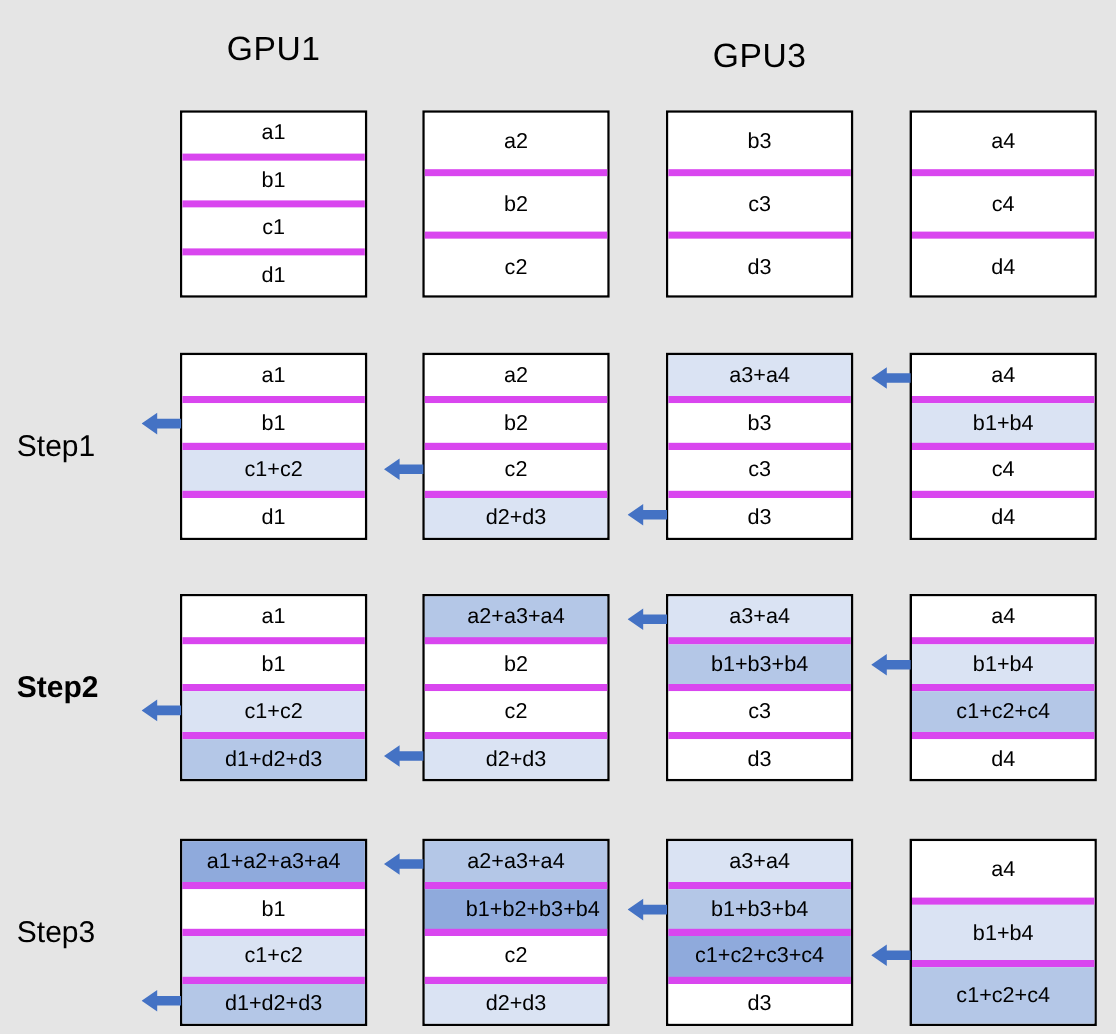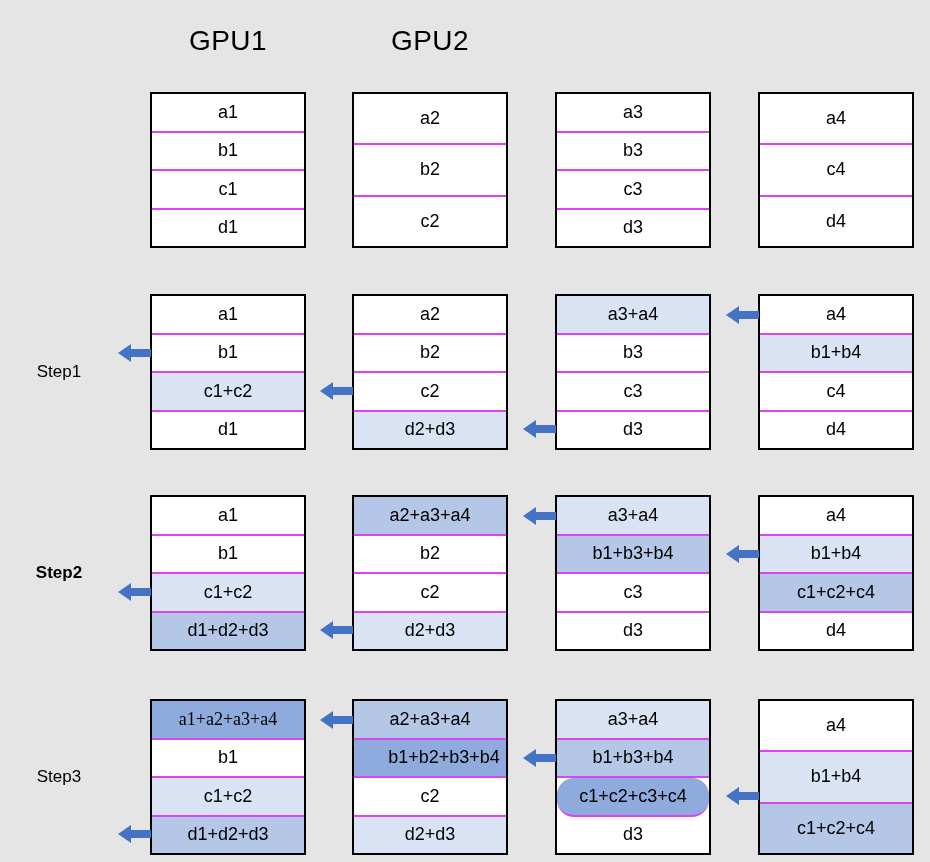--- a/index.html
+++ b/index.html
@@ -17,24 +17,23 @@
     text-align: center;
     font-size: 28px;
     color: #000;
     line-height: 1.1;
     letter-spacing: 0.5px;
   }
   .step-label {
     position: absolute;
     left: 14px;
     width: 90px;
-    font-size: 17px;
+    font-size: 25px;
     color: #000;
     line-height: 24px;
-    text-align: center;
   }
   .membox {
     position: absolute;
     width: 156px;
     height: 156px;
     border: 2px solid #000;
     box-sizing: border-box;
     display: flex;
     flex-direction: column;
     background: #fff;
@@ -42,42 +41,41 @@
   .memcell {
     flex: 1 1 0;
     display: flex;
     align-items: center;
     justify-content: center;
     font-size: 18px;
     color: #000;
     box-sizing: border-box;
     white-space: nowrap;
   }
-  .memcell:not(:last-child) { border-bottom: 2px solid #d946ef; }
+  .memcell:not(:last-child) { border-bottom: 6px solid #d946ef; }
   .transfer-arrow { position: absolute; }
 </style>
 </head>
 <body>
 
 <div id="canvas">
     <div class="gpu-header" style="left: 150px; top: 26px;">GPU1</div>
-    <div class="gpu-header" style="left: 352px; top: 26px;">GPU2</div>
+    <div class="gpu-header" style="left: 555px; top: 32px;">GPU3</div>
     <div class="membox" style="left: 150px; top: 92px;">
       <div class="memcell" style="background: rgb(255, 255, 255);">a1</div>
       <div class="memcell" style="background: rgb(255, 255, 255);">b1</div>
       <div class="memcell" style="background: rgb(255, 255, 255);">c1</div>
       <div class="memcell" style="background: rgb(255, 255, 255);">d1</div>
     </div>
     <div class="membox" style="left: 352px; top: 92px;">
       <div class="memcell" style="background: rgb(255, 255, 255);">a2</div>
       <div class="memcell" style="background: rgb(255, 255, 255);">b2</div>
       <div class="memcell" style="background: rgb(255, 255, 255);">c2</div>
     </div>
     <div class="membox" style="left: 555px; top: 92px;">
-      <div class="memcell" style="background: rgb(255, 255, 255);">a3</div>
       <div class="memcell" style="background: rgb(255, 255, 255);">b3</div>
       <div class="memcell" style="background: rgb(255, 255, 255);">c3</div>
       <div class="memcell" style="background: rgb(255, 255, 255);">d3</div>
     </div>
     <div class="membox" style="left: 758px; top: 92px;">
       <div class="memcell" style="background: rgb(255, 255, 255);">a4</div>
       <div class="memcell" style="background: rgb(255, 255, 255);">c4</div>
       <div class="memcell" style="background: rgb(255, 255, 255);">d4</div>
     </div>
     <div class="step-label" style="top: 360px;">Step1</div>
@@ -149,35 +147,35 @@
       <polygon points="0,10 13,1 13,6 33,6 33,14 13,14 13,19" fill="#4472c4"></polygon>
     </svg>
     <svg width="33" height="20" viewBox="0 0 33 20" class="transfer-arrow" style="left: 523px; top: 506px;">
       <polygon points="0,10 13,1 13,6 33,6 33,14 13,14 13,19" fill="#4472c4"></polygon>
     </svg>
     <svg width="33" height="20" viewBox="0 0 33 20" class="transfer-arrow" style="left: 726px; top: 544px;">
       <polygon points="0,10 13,1 13,6 33,6 33,14 13,14 13,19" fill="#4472c4"></polygon>
     </svg>
     <div class="step-label" style="top: 765px;">Step3</div>
     <div class="membox" style="left: 150px; top: 699px;">
-      <div class="memcell" style="background: rgb(143, 170, 220); font-family: Liberation Serif, serif;">a1+a2+a3+a4</div>
+      <div class="memcell" style="background: rgb(143, 170, 220);">a1+a2+a3+a4</div>
       <div class="memcell" style="background: rgb(255, 255, 255);">b1</div>
       <div class="memcell" style="background: rgb(218, 227, 243);">c1+c2</div>
       <div class="memcell" style="background: rgb(180, 199, 231);">d1+d2+d3</div>
     </div>
     <div class="membox" style="left: 352px; top: 699px;">
       <div class="memcell" style="background: rgb(180, 199, 231);">a2+a3+a4</div>
       <div class="memcell" style="background: rgb(143, 170, 220); padding-left: 28px;">b1+b2+b3+b4</div>
       <div class="memcell" style="background: rgb(255, 255, 255);">c2</div>
       <div class="memcell" style="background: rgb(218, 227, 243);">d2+d3</div>
     </div>
     <div class="membox" style="left: 555px; top: 699px;">
       <div class="memcell" style="background: rgb(218, 227, 243);">a3+a4</div>
       <div class="memcell" style="background: rgb(180, 199, 231);">b1+b3+b4</div>
-      <div class="memcell" style="background: rgb(143, 170, 220); border-radius: 17px;">c1+c2+c3+c4</div>
+      <div class="memcell" style="background: rgb(143, 170, 220);">c1+c2+c3+c4</div>
       <div class="memcell" style="background: rgb(255, 255, 255);">d3</div>
     </div>
     <div class="membox" style="left: 758px; top: 699px;">
       <div class="memcell" style="background: rgb(255, 255, 255);">a4</div>
       <div class="memcell" style="background: rgb(218, 227, 243);">b1+b4</div>
       <div class="memcell" style="background: rgb(180, 199, 231);">c1+c2+c4</div>
     </div>
     <svg width="33" height="20" viewBox="0 0 33 20" class="transfer-arrow" style="left: 118px; top: 824px;">
       <polygon points="0,10 13,1 13,6 33,6 33,14 13,14 13,19" fill="#4472c4"></polygon>
     </svg>

